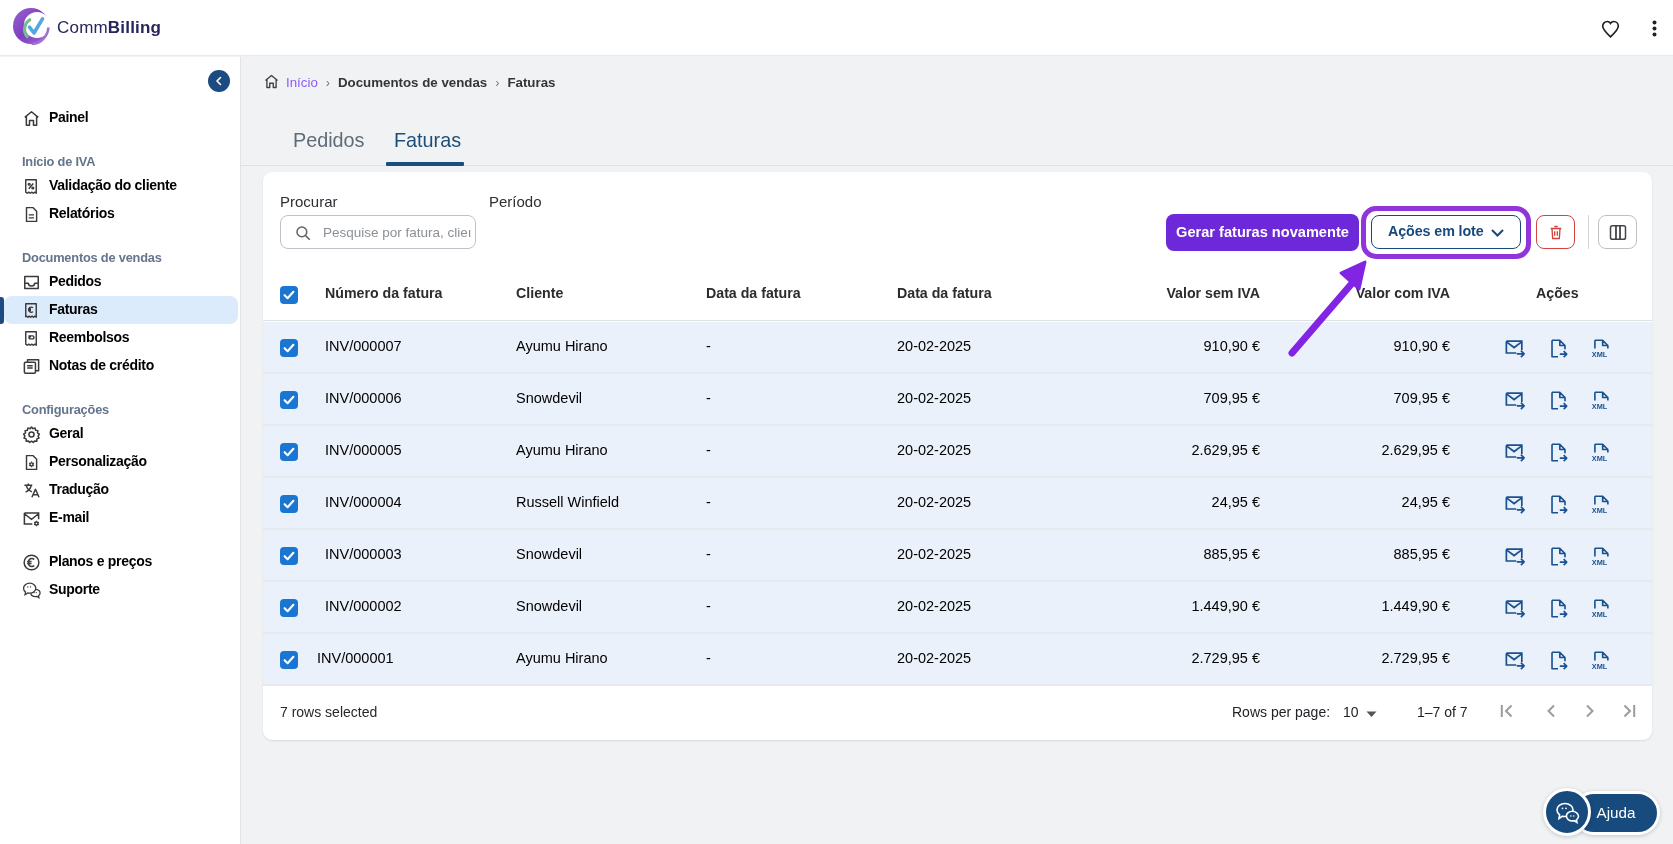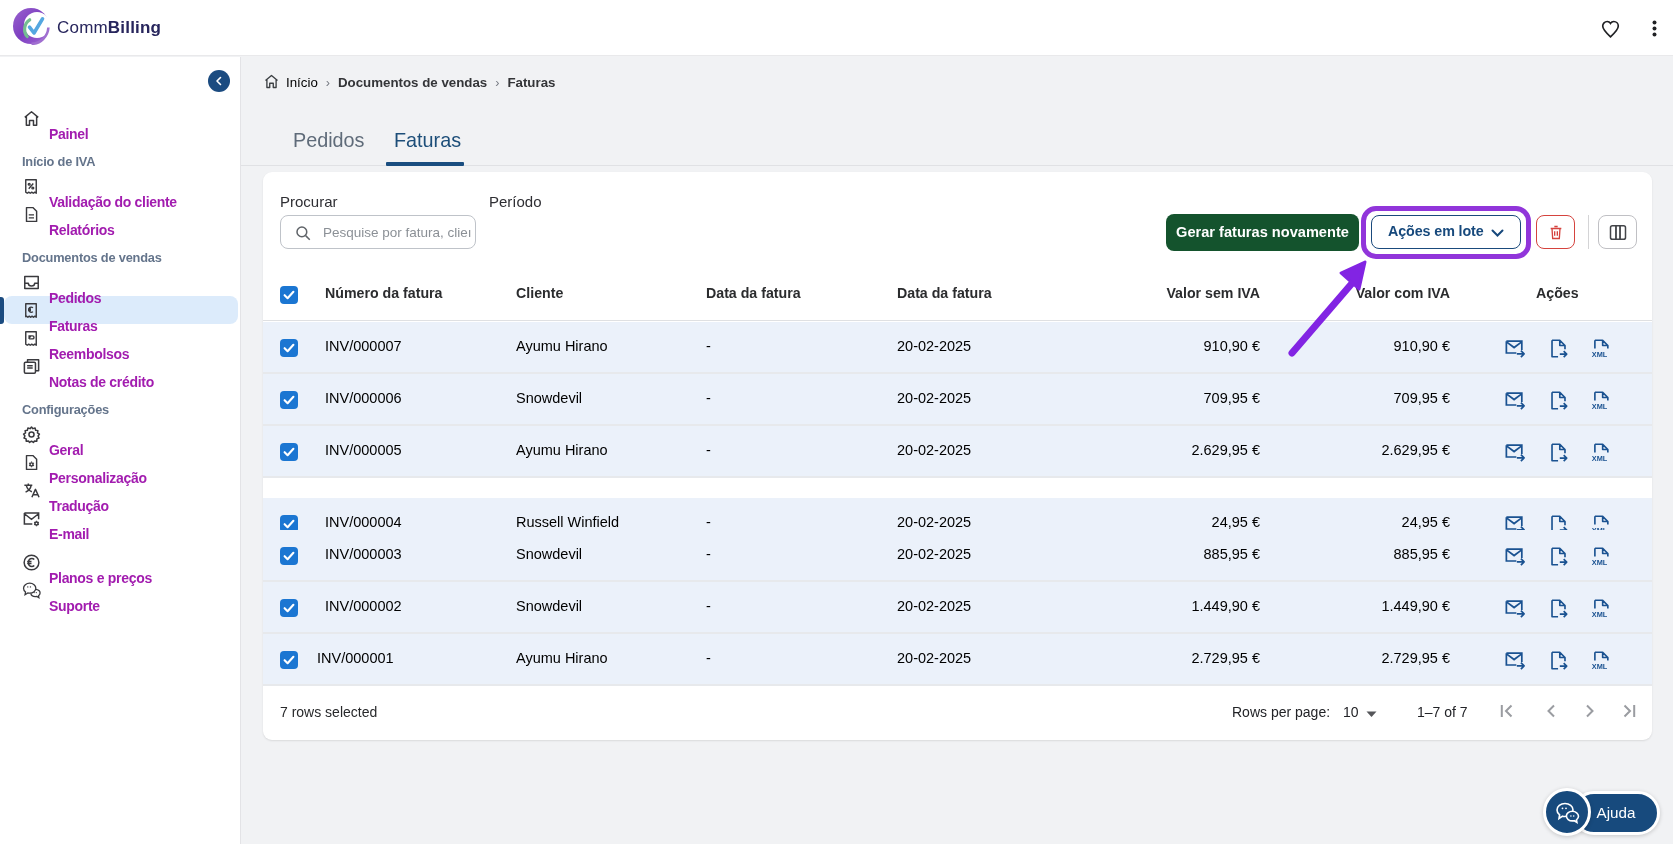--- a/index.html
+++ b/index.html
@@ -11,40 +11,40 @@
 #logo-text { position:absolute; left:57px; top:18px; font-size:17px; color:#27255c; letter-spacing:0.2px; }
 #logo-text b { font-weight:700; color:#27255c; }
 #hdr-heart { position:absolute; left:1599px; top:18px; }
 #hdr-dots { position:absolute; left:1648px; top:20px; }
 
 
 #sidebar { position:absolute; left:0; top:57px; width:241px; height:787px; background:#fff; border-right:1px solid #e3e3e6; z-index:20; }
 #toggle { position:absolute; left:208px; top:13px; width:22px; height:22px; border-radius:50%; background:#1b4b80; color:#fff; text-align:center; }
 .nav-item { position:absolute; left:0; width:240px; height:28px; }
 .nav-item .nico { position:absolute; left:22px; top:5px; }
-.nav-item .ntxt { position:absolute; left:49px; top:5px; font-size:14px; font-weight:700; color:#a21caf; letter-spacing:-0.3px;margin-top:17px; }
+.nav-item .ntxt { position:absolute; left:49px; top:5px; font-size:14px; font-weight:700; color:#000000; letter-spacing:-0.3px; }
 .nav-head { position:absolute; left:22px; font-size:12.8px; font-weight:700; color:#64748b; letter-spacing:-0.2px; }
 #sel-bar { position:absolute; left:0; top:240px; width:4px; height:27px; background:#1b4b80; border-radius:0 3px 3px 0; }
 #sel-bg { position:absolute; left:4px; top:239px; width:234px; height:28px; background:#dcebfb; border-radius:8px; }
 
 
 #crumb { position:absolute; left:263px; top:73px; height:18px; font-size:13.3px; color:#3c4043; z-index:5; }
 #tabs-line { position:absolute; left:241px; top:165px; width:1432px; height:1px; background:#e0e1e4; }
 #tab1 { position:absolute; left:293px; top:129px; font-size:19.8px; color:#5f6b79; }
 #tab2 { position:absolute; left:394px; top:129px; font-size:19.8px; color:#1d4e79; }
 #tab-underline { position:absolute; left:386px; top:162px; width:78px; height:4px; background:#1a4e80; border-radius:1px; }
 
 
 #card { position:absolute; left:263px; top:172px; width:1389px; height:568px; background:#fff; border-radius:9px; box-shadow:0 1px 2px rgba(0,0,0,0.10); z-index:1; }
 .lbl { position:absolute; top:21px; font-size:15px; color:#2e2e33; }
 #search-box { position:absolute; left:17px; top:43px; width:196px; height:34px; border:1px solid #bfc3c9; border-radius:8px; }
 #search-ph { position:absolute; left:42px; top:9px; font-size:13.5px; color:#8b9096; white-space:nowrap; overflow:hidden; width:148px; }
 #date-box { position:absolute; left:225px; top:43px; width:189px; height:34px; border:1px solid #bfc3c9; border-radius:8px; }
 #date-txt { position:absolute; left:13px; top:10px; font-size:13.3px; color:#2f2f33; white-space:nowrap; }
-#btn-gerar { position:absolute; left:903px; top:42px; width:193px; height:37px; background:#14532d; border-radius:8px; color:#fff; font-size:14.6px; font-weight:700; text-align:center; line-height:36px; }
+#btn-gerar { position:absolute; left:903px; top:42px; width:193px; height:37px; background:#6d28d9; border-radius:8px; color:#fff; font-size:14.6px; font-weight:700; text-align:center; line-height:36px; }
 #purple-ring { position:absolute; left:1098px; top:34px; width:170px; height:53px; border:5px solid #9135da; border-radius:15px; }
 #btn-acoes { position:absolute; left:1108px; top:43px; width:150px; height:34px; border:1.5px solid #1a4a7c; border-radius:8px; background:#fff; color:#17497c; font-size:14.3px; font-weight:700; text-align:left; line-height:31px; padding-left:16px; letter-spacing:-0.1px; }
 #btn-trash { position:absolute; left:1273px; top:43px; width:39px; height:34px; border:1px solid #d5433e; border-radius:8px; background:#fff; }
 #tb-divider { position:absolute; left:1325px; top:43px; width:1px; height:34px; background:#d4d4d6; }
 #btn-cols { position:absolute; left:1335px; top:43px; width:39px; height:34px; border:1px solid #c0c0c4; border-radius:8px; background:#fff; }
 
 
 #thead { position:absolute; left:0; top:97px; width:1389px; height:52px; border-bottom:1px solid #dfe0e2; }
 .th { position:absolute; top:16px; font-size:14.2px; font-weight:700; color:#2b2c2e; white-space:nowrap; }
 .row { position:absolute; left:0; width:1389px; height:52px; background:#ebf1fa; border-bottom:2px solid #e7e9ec; }
@@ -197,21 +197,21 @@
             <circle cx="15.8" cy="13.7" r="0.8" fill="#3a3a3e" stroke="none"></circle>
             <circle cx="18.6" cy="13.7" r="0.8" fill="#3a3a3e" stroke="none"></circle>
           </svg></span>
         <span class="ntxt">Suporte</span>
       </div>
     </div>
 </div>
 
 <div id="crumb"><svg style="vertical-align:-3px; margin-right:6px;" width="17" height="17" viewBox="0 0 24 24" fill="none" stroke="#3c4043" stroke-width="1.9" stroke-linejoin="round">
       <path d="M3.5 10.5 L12 3.5 L20.5 10.5 M5.5 9 V20.5 H9.5 V14.5 H14.5 V20.5 H18.5 V9"></path>
-    </svg><span style="color:#000000;">Início</span><span style="color:#747881; padding:0 8px; font-size:12.5px;">›</span><span style="font-weight:700; color:#343538;">Documentos de vendas</span><span style="color:#747881; padding:0 8px; font-size:12.5px;">›</span><span style="font-weight:700; color:#343538;">Faturas</span></div>
+    </svg><span style="color:#8b5cf6;">Início</span><span style="color:#747881; padding:0 8px; font-size:12.5px;">›</span><span style="font-weight:700; color:#343538;">Documentos de vendas</span><span style="color:#747881; padding:0 8px; font-size:12.5px;">›</span><span style="font-weight:700; color:#343538;">Faturas</span></div>
 
 <div id="tabs-line"></div>
 <div id="tab1">Pedidos</div>
 <div id="tab2">Faturas</div>
 <div id="tab-underline"></div>
 
 <div id="card">
   <div class="lbl" style="left:17px;">Procurar</div>
   <div class="lbl" style="left:226px;">Período</div>
   <div id="search-box">
@@ -323,21 +323,21 @@
           </svg></div>
     <div class="abs" style="left:1286px; top:16px;"><svg width="19" height="21" viewBox="0 0 22 24" fill="none" stroke="#1a5291" stroke-width="1.9">
             <path d="M3.5 2.5 H12.5 L18.5 8.5 V13 M18.5 8.5 H12.5 V2.5 M10.5 21.5 H3.5 V2.5" stroke-linejoin="round"></path>
             <path d="M12.5 18.5 H20 M17 15 L20.5 18.5 L17 22" stroke-linejoin="round"></path>
           </svg></div>
     <div class="abs" style="left:1328px; top:16px;"><svg width="19" height="21" viewBox="0 0 22 24" fill="none" stroke="#1a5291" stroke-width="1.9">
             <path d="M4.5 2.5 H13.5 L19.5 8.5 V12 M19.5 8.5 H13.5 V2.5 M4.5 12 V2.5" stroke-linejoin="round"></path>
             <text x="1" y="22" font-size="8.5" font-weight="bold" fill="#1a5291" stroke="none" font-family="Liberation Sans">XML</text>
           </svg></div>
   </div>
-      <div class="row" style="top:306px;margin-top:20px;">
+      <div class="row" style="top:306px;">
     <div class="cb" style="top:17px;">
           <svg width="16" height="16" viewBox="0 0 16 16">
             <path d="M3.6 8.2 L6.6 11.2 L12.4 4.8" fill="none" stroke="#fff" stroke-width="2.1" stroke-linecap="round" stroke-linejoin="round"></path>
           </svg>
         </div>
     <div class="td" style="left:62px;">INV/000004</div>
     <div class="td" style="left:253px;">Russell Winfield</div>
     <div class="td" style="left:443px;">-</div>
     <div class="td" style="left:634px;">20-02-2025</div>
     <div class="td" style="left:797px; width:200px; text-align:right;">24,95 €</div>

